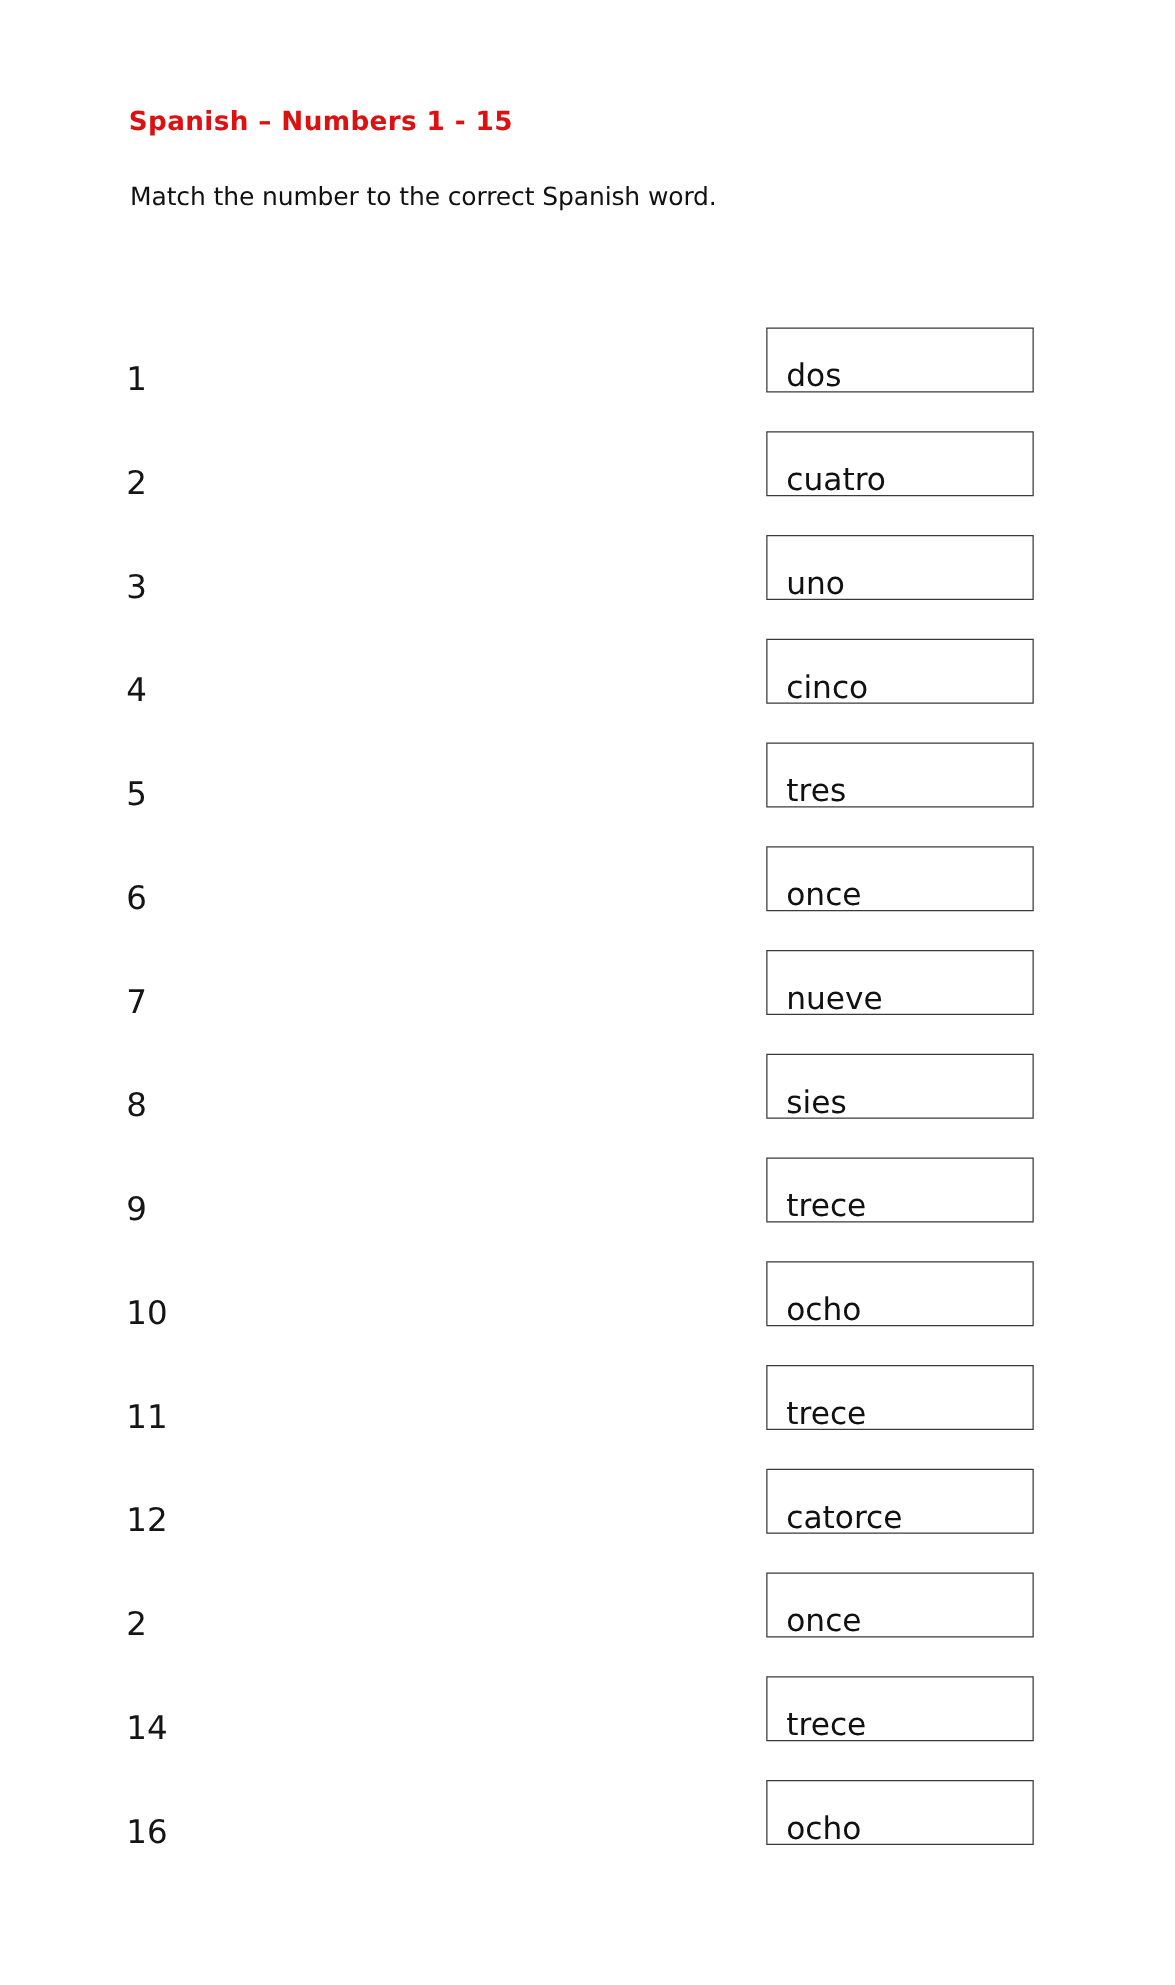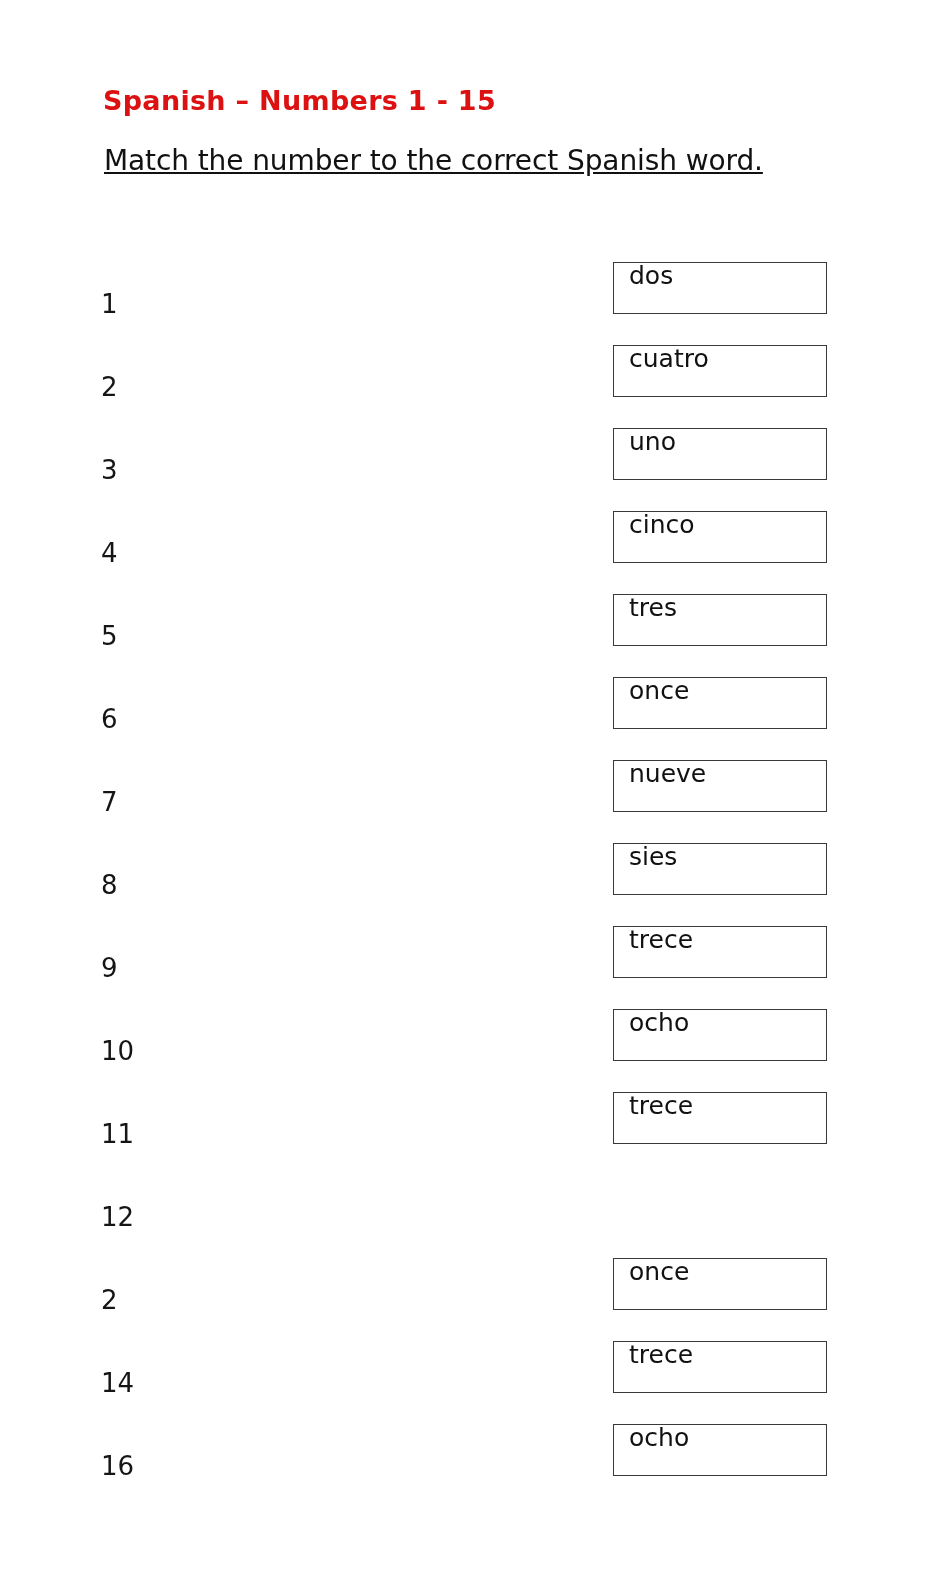--- a/index.html
+++ b/index.html
@@ -21,40 +21,39 @@
     inset: 0;
     background: #ffffff;
   }
 
   
   .worksheet-title {
     position: absolute;
     left: 103px;
     top: 86px;
     font-family: "DejaVu Sans", sans-serif;
-    font-size: 27px;
+    font-size: 21px;
     font-weight: bold;
     color: #DC1212;
     letter-spacing: 0.3px;
     white-space: nowrap;
     line-height: 1.1;
   }
 
   .worksheet-instruction {
     position: absolute;
     left: 104px;
     top: 146px;
     font-family: "DejaVu Sans", sans-serif;
-    font-size: 28px;
+    font-size: 20px;
     font-weight: normal;
     color: #111111;
     letter-spacing: -0.1px;
     white-space: nowrap;
     line-height: 1.1;
-    text-decoration: underline;
   }
 
   
   .match-list {
     position: absolute;
     left: 0;
     top: 262px;
     width: 940px;
   }
 
@@ -78,21 +77,21 @@
   .word-box {
     position: absolute;
     left: 613px;
     top: 0;
     width: 214px;
     height: 52px;
     box-sizing: border-box;
     border: 1.6px solid #3a3a3a;
     background: #ffffff;
     display: flex;
-    align-items: flex-start;
+    align-items: flex-end;
   }
 
   .word-box-text {
     padding-left: 15px;
     font-family: "DejaVu Sans", sans-serif;
     font-size: 25px;
     color: #111111;
     line-height: 1;
     white-space: nowrap;
   }
@@ -168,20 +167,23 @@
         </div>
       </div>
       <div class="match-row">
         <div class="row-number">11</div>
         <div class="word-box">
           <span class="word-box-text">trece</span>
         </div>
       </div>
       <div class="match-row">
         <div class="row-number">12</div>
+        <div class="word-box">
+          <span class="word-box-text">catorce</span>
+        </div>
       </div>
       <div class="match-row">
         <div class="row-number">2</div>
         <div class="word-box">
           <span class="word-box-text">once</span>
         </div>
       </div>
       <div class="match-row">
         <div class="row-number">14</div>
         <div class="word-box">

